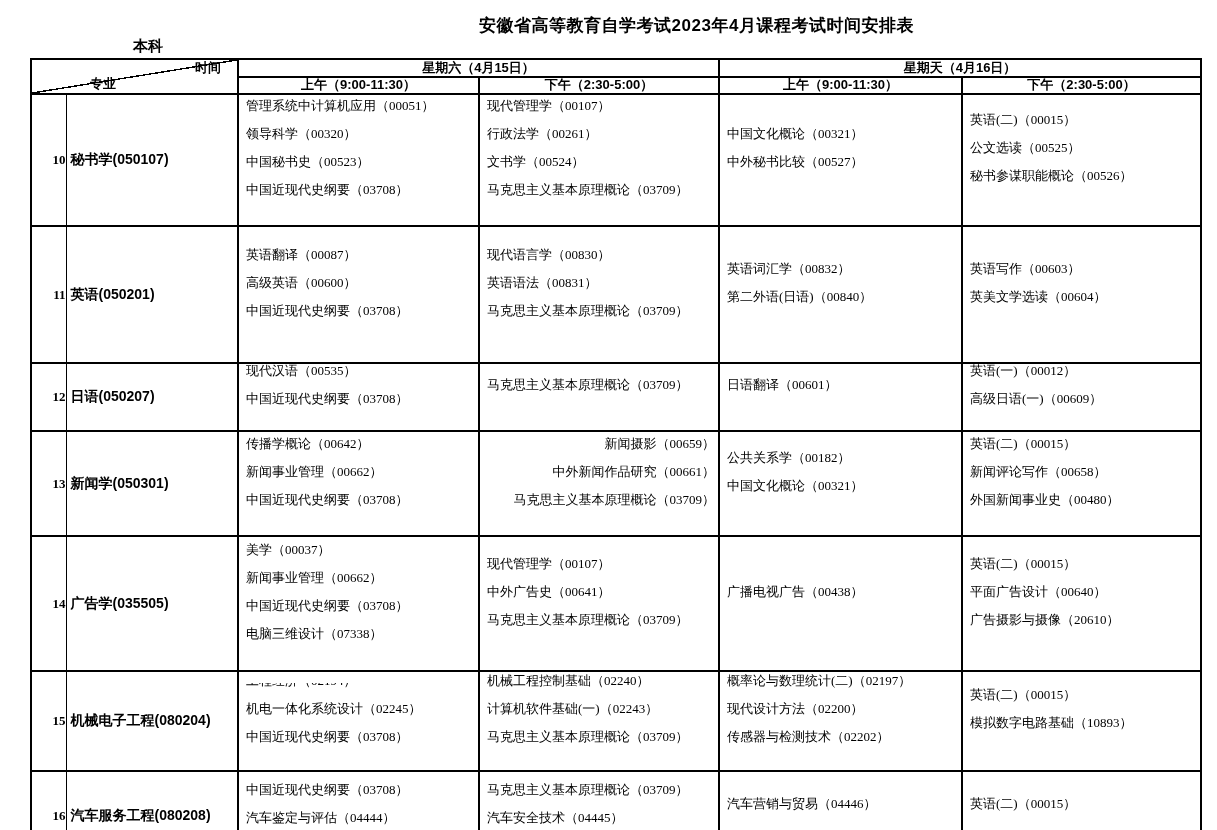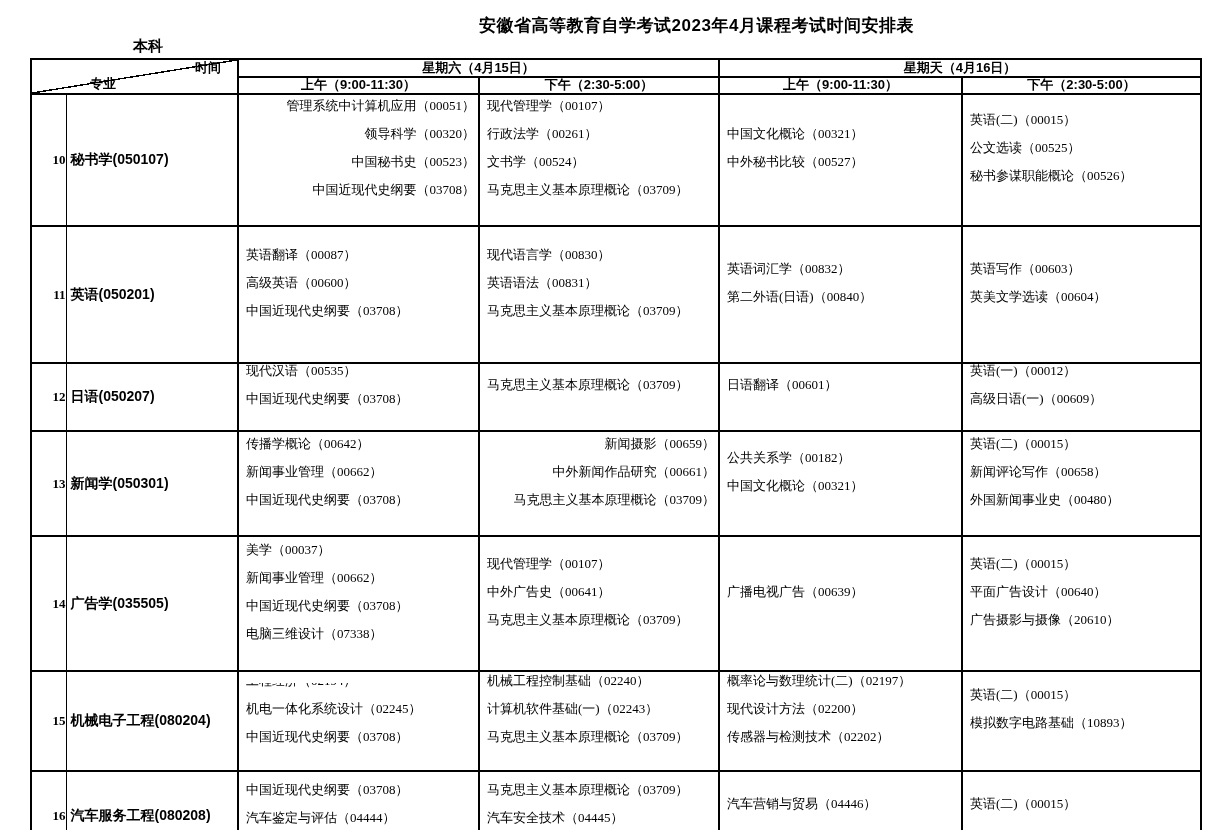--- a/index.html
+++ b/index.html
@@ -106,21 +106,21 @@
       <th class="thick-left">下午（2:30-5:00）</th>
       <th class="thick-left">上午（9:00-11:30）</th>
       <th class="thick-left">下午（2:30-5:00）</th>
     </tr>
   </thead>
   <tbody id="table-body">
       <tr style="height: 129px;">
         <td class="no">10</td>
         <td class="major">秘书学(050107)</td>
         <td class="cell thick-left">
-          <div class="cell-inner" style="height: 130px; text-align: right;">
+          <div class="cell-inner" style="height: 130px;">
             <div class="course">管理系统中计算机应用（00051）</div>
             <div class="course">领导科学（00320）</div>
             <div class="course">中国秘书史（00523）</div>
             <div class="course">中国近现代史纲要（03708）</div>
           </div>
         </td>
         <td class="cell thick-left">
           <div class="cell-inner" style="height: 127px;">
             <div class="course">现代管理学（00107）</div>
             <div class="course">行政法学（00261）</div>
@@ -242,21 +242,21 @@
         </td>
         <td class="cell thick-left">
           <div class="cell-inner" style="height: 133px;">
             <div class="course">现代管理学（00107）</div>
             <div class="course">中外广告史（00641）</div>
             <div class="course">马克思主义基本原理概论（03709）</div>
           </div>
         </td>
         <td class="cell thick-left">
           <div class="cell-inner" style="height: 133px;">
-            <div class="course">广播电视广告（00639）</div>
+            <div class="course">广播电视广告（00438）</div>
           </div>
         </td>
         <td class="cell thick-left">
           <div class="cell-inner" style="height: 133px;">
             <div class="course">英语(二)（00015）</div>
             <div class="course">平面广告设计（00640）</div>
             <div class="course">广告摄影与摄像（20610）</div>
           </div>
         </td>
       </tr>

